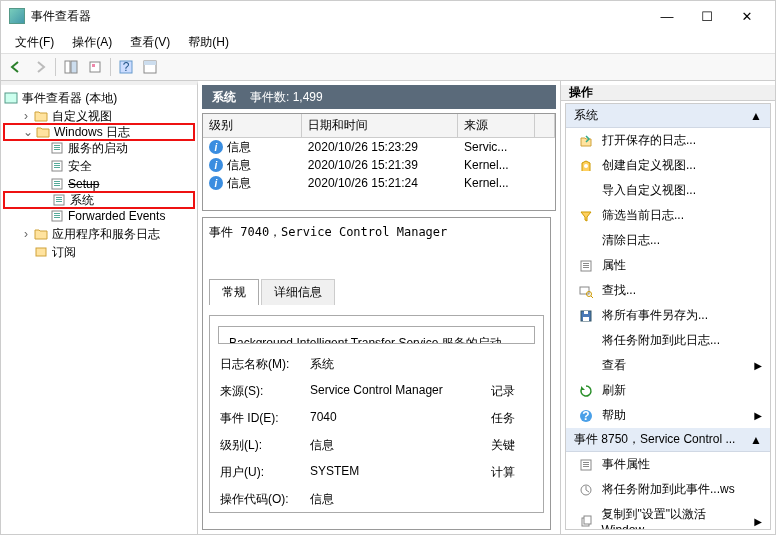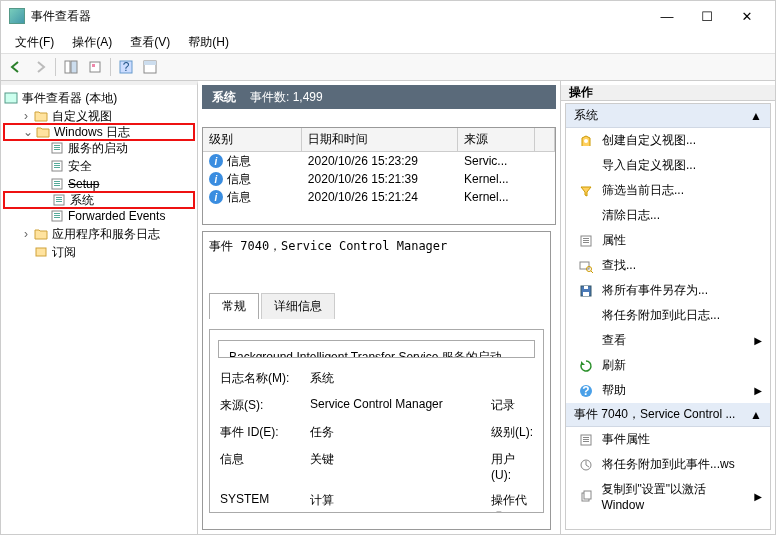--- a/index.html
+++ b/index.html
@@ -15,21 +15,21 @@
 .tsep { width: 1px; height: 18px; background: #ccc; margin: 0 2px; }
 .main { flex: 1; display: flex; min-height: 0; }
 .tree-panel { width: 197px; border-right: 1px solid #ccc; padding: 4px 2px; overflow: auto; border-top: 4px solid #f0f0f0; }
 .tree-item { display: flex; align-items: center; height: 18px; padding-right: 4px; white-space: nowrap; }
 .tw { display:inline-block; width:14px; text-align:center; color:#666; }
 .ticon { width: 16px; height: 14px; display:inline-flex; align-items:center; justify-content:center; margin-right: 3px; }
 .redbox { border: 2px solid #e11; margin: -2px 0; }
 .strike { text-decoration: line-through; }
 .center-panel { flex: 1; display: flex; flex-direction: column; border-right: 1px solid #ccc; min-width: 0; }
 .center-header { height: 24px; background: #5a6a7a; color: #fff; display: flex; align-items: center; padding: 0 10px; gap: 14px; margin: 4px 4px 2px 4px; }
-.grid-wrap { border: 1px solid #999; margin: 16px 4px 0 4px; }
+.grid-wrap { border: 1px solid #999; margin: 2px 4px 0 4px; }
 .grid-header { display: flex; background: #f4f4f4; border-bottom: 1px solid #ccc; }
 .gh { padding: 3px 6px; border-right: 1px solid #ccc; }
 .grid-body { height: 72px; overflow: auto; }
 .grid-row { display: flex; align-items: center; height: 18px; }
 .gc { padding: 0 6px; overflow: hidden; white-space: nowrap; text-overflow: ellipsis; }
 .c1 { width: 100px; } .c2 { width: 158px; } .c3 { width: 78px; } .c4 { width: 20px; }
 .info-icon { width:14px; height:14px; border-radius:50%; background:#3a8de0; color:#fff; display:inline-flex; align-items:center; justify-content:center; font-size:10px; font-weight:bold; font-style:italic; margin-right:4px; }
 .detail-wrap { border: 1px solid #999; margin: 6px 9px 4px 4px; flex: 1; display: flex; flex-direction: column; padding: 4px 6px 16px 6px; min-height:0;gap:21px; }
 .detail-title { padding: 2px 0 6px 0; font-family: "SimSun", monospace; }
 .tabs { display: flex; position: relative; top: 11px; }
@@ -263,20 +263,21 @@
       <div class="tab-body">
         <div class="msgbox">Background Intelligent Transfer Service 服务的启动</div>
         <div class="props" id="props-grid">
             <div>日志名称(M):</div>
             <div>系统</div>
             <div></div>
             <div>来源(S):</div>
             <div>Service Control Manager</div>
             <div>记录</div>
             <div>事件 ID(E):</div>
+            <div>7040</div>
             <div>任务</div>
             <div>级别(L):</div>
             <div>信息</div>
             <div>关键</div>
             <div>用户(U):</div>
             <div>SYSTEM</div>
             <div>计算</div>
             <div>操作代码(O):</div>
             <div>信息</div>
             <div></div>
@@ -291,20 +292,29 @@
   <div class="actions-panel">
     <div class="actions-head">操作</div>
     <div class="actions-body" id="actions-body">
         <div class="act-section">
           <span>系统</span>
           <span class="chev">▲</span>
         </div>
         <div class="act-item">
           <span class="ai">
             <svg width="14" height="14">
+              <path d="M2 4h4l1 1h5v7H2z" fill="#ffe39f" stroke="#cfa23a"></path>
+              <path d="M7 2l3 3-3 3" fill="none" stroke="#3a8" stroke-width="1.5"></path>
+            </svg>
+          </span>
+          <span>打开保存的日志...</span>
+        </div>
+        <div class="act-item">
+          <span class="ai">
+            <svg width="14" height="14">
               <path d="M3 12V4l4-2 4 2v8" fill="#ffd060" stroke="#c90"></path>
               <circle cx="7" cy="7" r="2" fill="#fff"></circle>
             </svg>
           </span>
           <span>创建自定义视图...</span>
         </div>
         <div class="act-item">
           <span class="ai"></span>
           <span>导入自定义视图...</span>
         </div>
@@ -373,21 +383,21 @@
           <span class="ai">
             <svg width="14" height="14">
               <circle cx="7" cy="7" r="6" fill="#4aa0e8"></circle>
               <text x="7" y="11" text-anchor="middle" font-size="10" fill="#fff" font-weight="bold">?</text>
             </svg>
           </span>
           <span>帮助</span>
           <span class="chev">▶</span>
         </div>
         <div class="act-section">
-          <span>事件 7040，Service Control ...</span>
+          <span>事件 8750，Service Control ...</span>
           <span class="chev">▲</span>
         </div>
         <div class="act-item">
           <span class="ai">
             <svg width="14" height="14">
               <rect x="2" y="2" width="10" height="10" fill="#fff" stroke="#888"></rect>
               <rect x="4" y="4" width="6" height="1" fill="#888"></rect>
               <rect x="4" y="6" width="6" height="1" fill="#888"></rect>
               <rect x="4" y="8" width="6" height="1" fill="#888"></rect>
             </svg>

